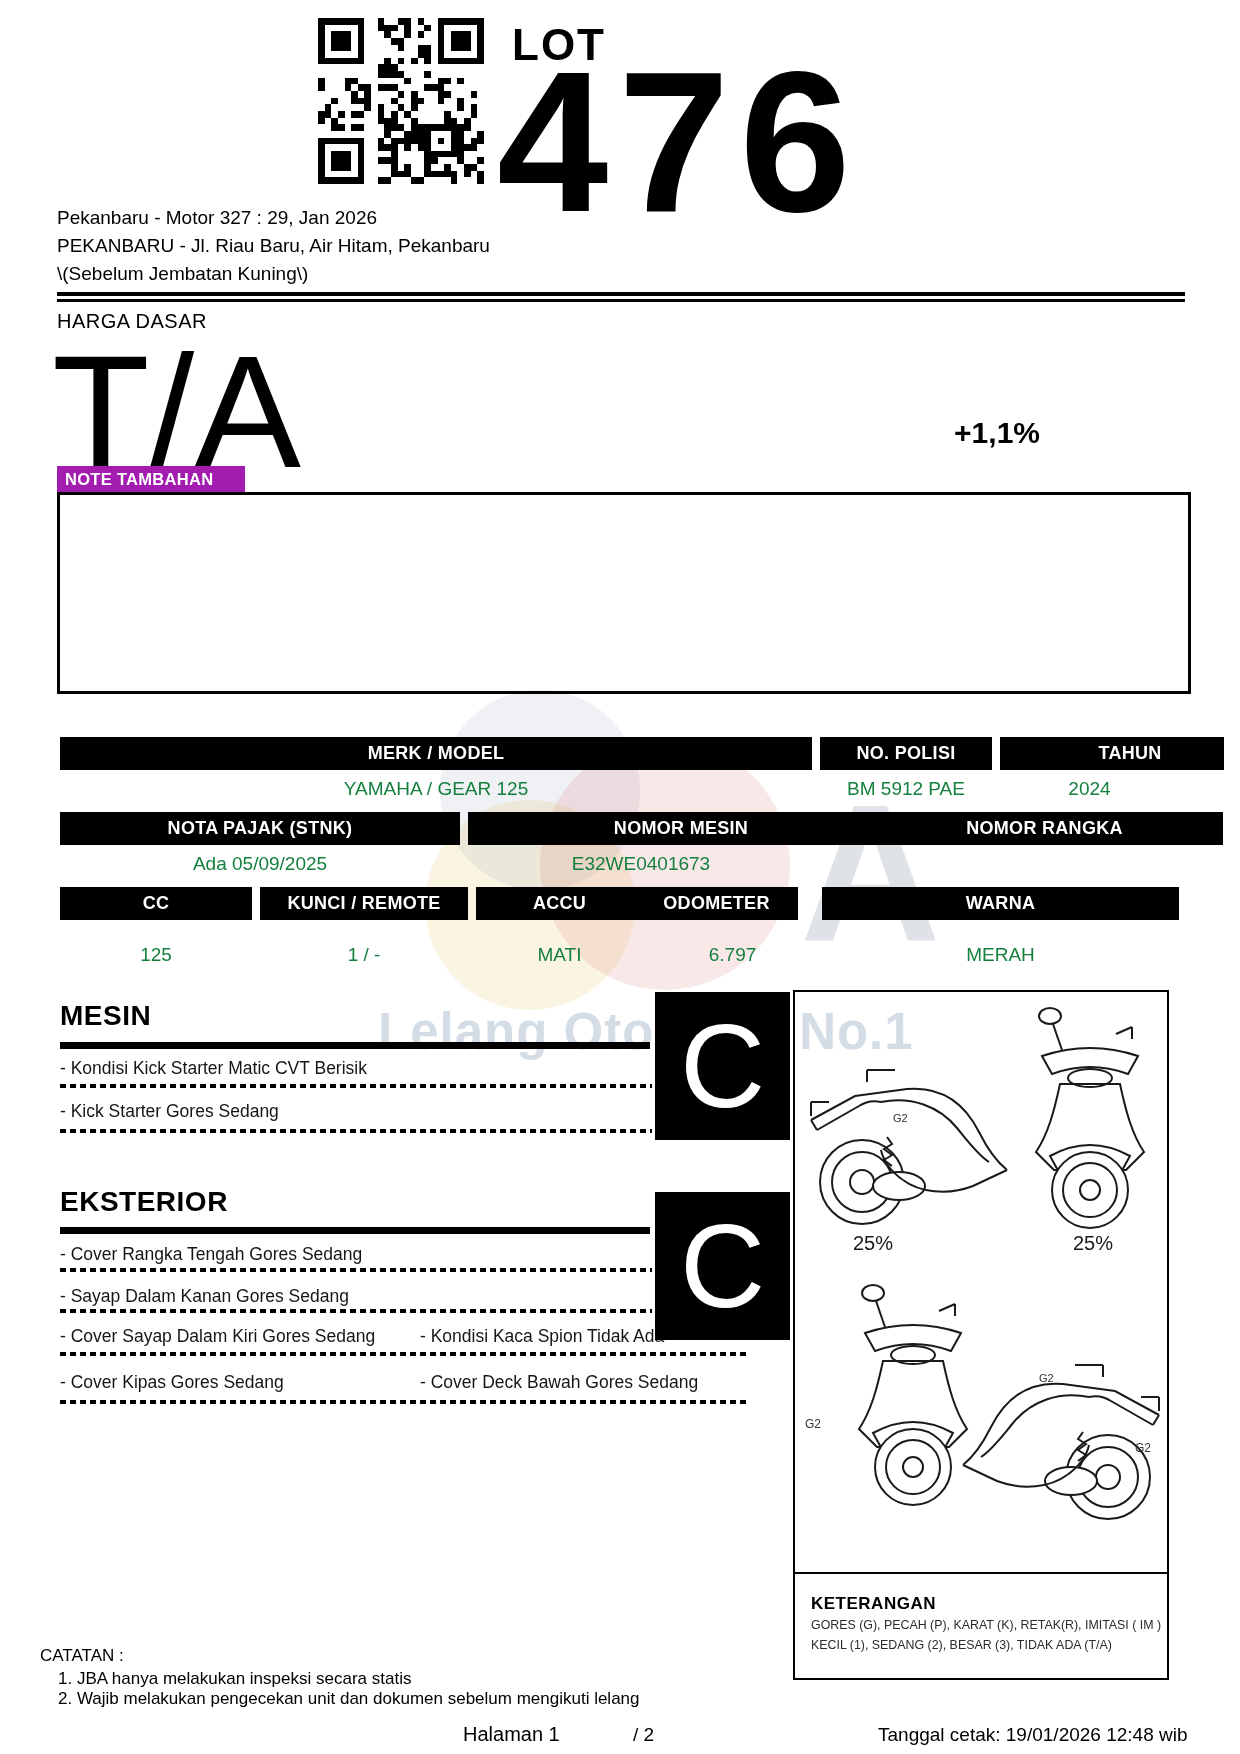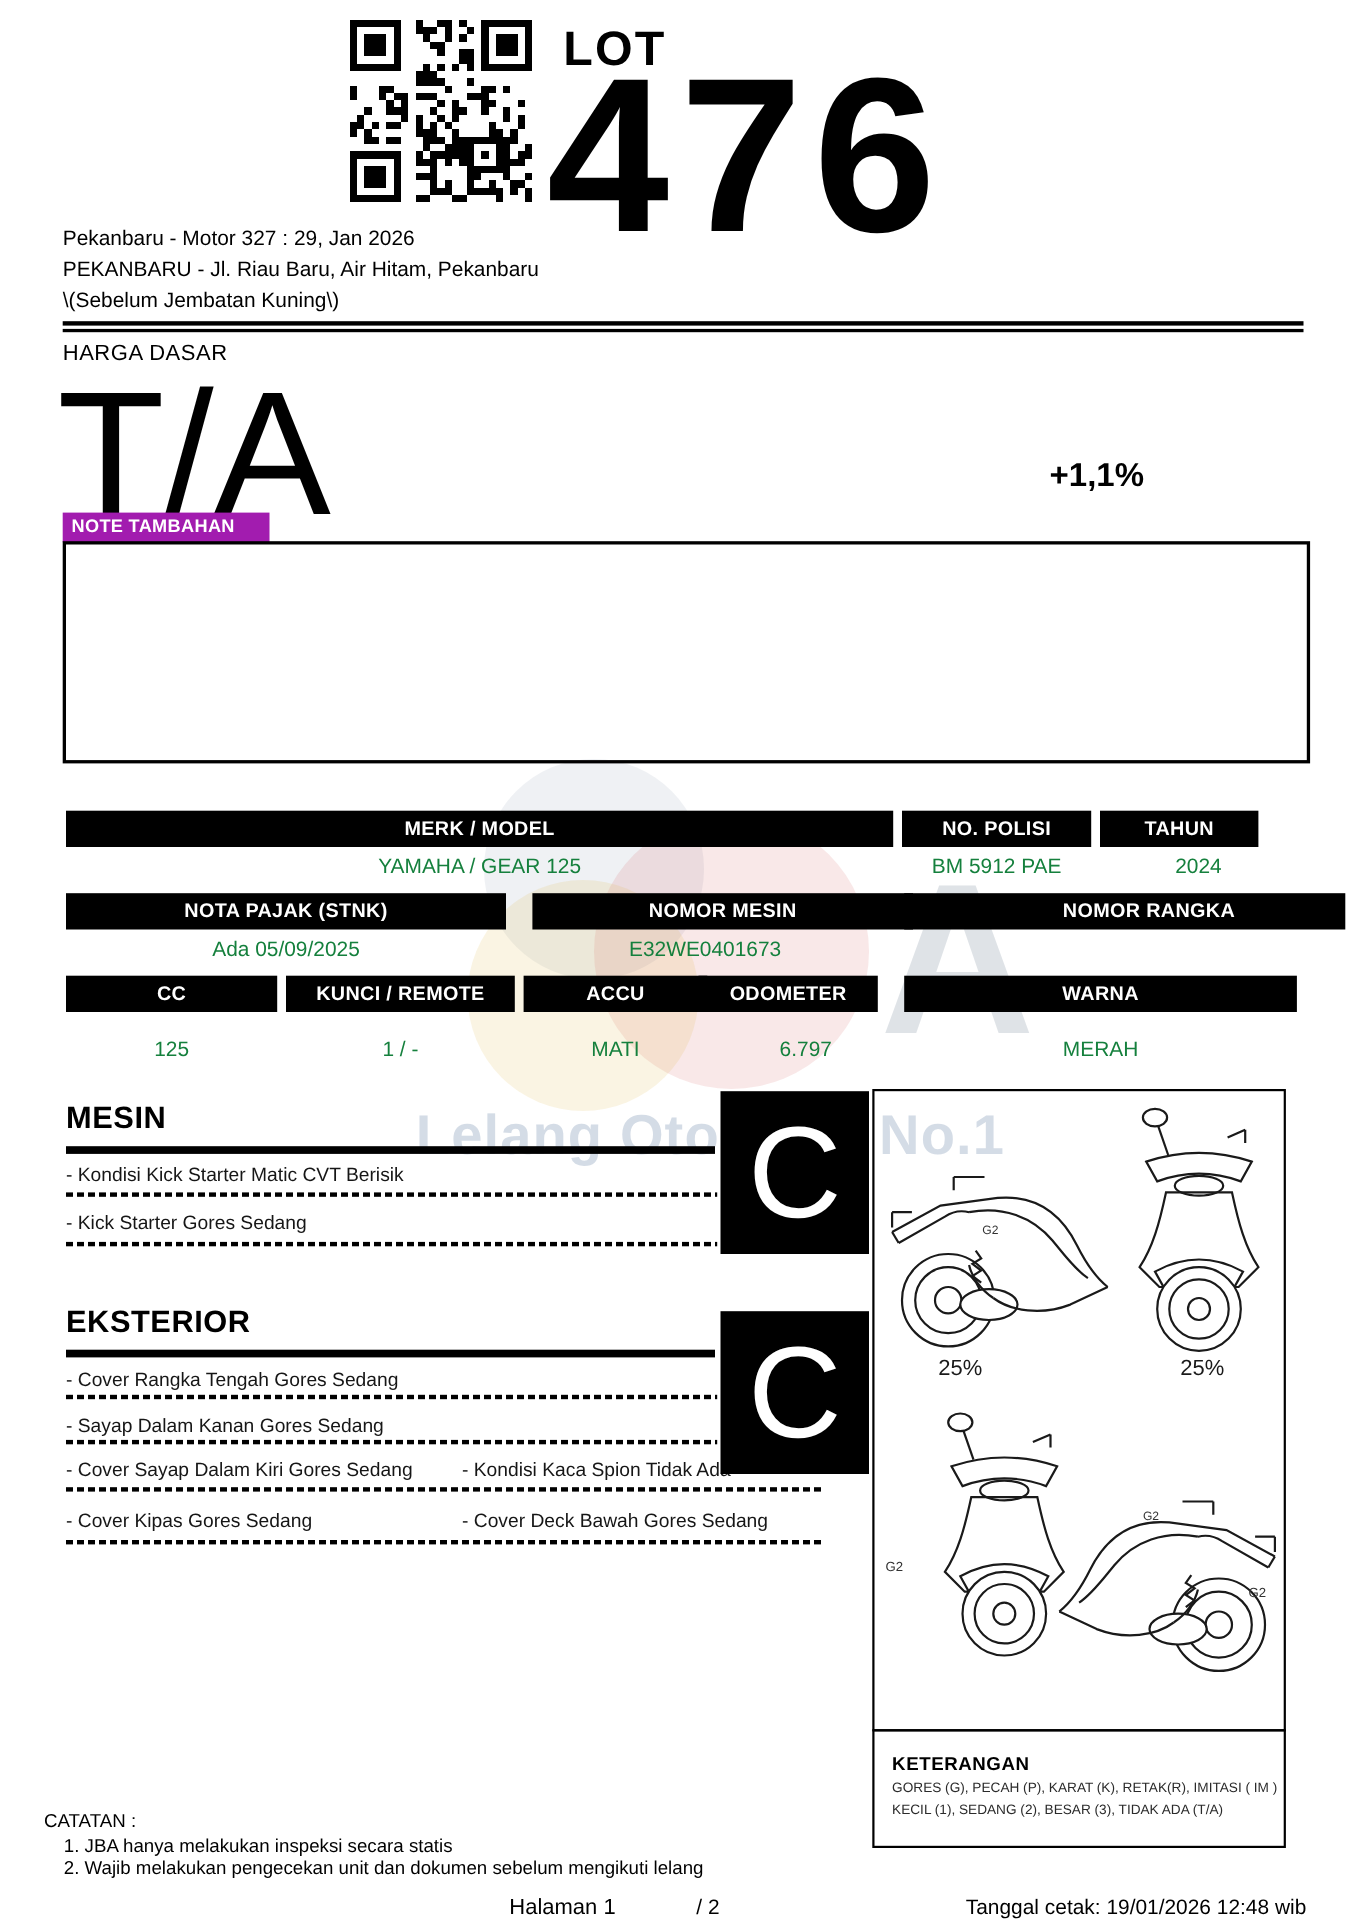--- a/index.html
+++ b/index.html
@@ -259,27 +259,27 @@
     <div class="ta" style="left:52px;top:332px;">T/A</div>
     <div class="increment" style="left:880px;top:416px;width:160px;">+1,1%</div>
 
     <div class="note-label" style="left:57px;top:466px;width:180px;">NOTE TAMBAHAN</div>
     <div class="note-box" style="left:57px;top:492px;width:1128px;height:196px;">
       <span></span>
     </div>
 
     <div class="hdrbox" style="left:60px;top:737px;width:752px;">MERK / MODEL</div>
     <div class="hdrbox" style="left:820px;top:737px;width:172px;">NO. POLISI</div>
-    <div class="hdrbox" style="left:1000px;top:737px;width:144px;">TAHUN</div>
+    <div class="hdrbox" style="left:1000px;top:737px;width:188px;padding-left:36px;">TAHUN</div>
     <div class="val" style="left:60px;top:774px;width:752px;">YAMAHA / GEAR 125</div>
     <div class="val" style="left:820px;top:774px;width:172px;">BM 5912 PAE</div>
     <div class="val" style="left:1000px;top:774px;width:179px;">2024</div>
 
     <div class="hdrbox" style="left:60px;top:812px;width:400px;">NOTA PAJAK (STNK)</div>
-    <div class="hdrbox" style="left:484px;top:812px;width:346px;">NOMOR MESIN</div>
+    <div class="hdrbox" style="left:468px;top:812px;width:346px;padding-left:40px;">NOMOR MESIN</div>
     <div class="hdrbox" style="left:822px;top:812px;width:357px;padding-left:44px;">NOMOR RANGKA</div>
     <div class="val" style="left:60px;top:849px;width:400px;">Ada 05/09/2025</div>
     <div class="val" style="left:468px;top:849px;width:346px;">E32WE0401673</div>
 
     <div class="hdrbox" style="left:60px;top:887px;width:192px;">CC</div>
     <div class="hdrbox" style="left:260px;top:887px;width:208px;">KUNCI / REMOTE</div>
     <div class="hdrbox" style="left:476px;top:887px;width:167px;">ACCU</div>
     <div class="hdrbox" style="left:635px;top:887px;width:163px;">ODOMETER</div>
     <div class="hdrbox" style="left:822px;top:887px;width:357px;">WARNA</div>
     <div class="val" style="left:60px;top:940px;width:192px;">125</div>

